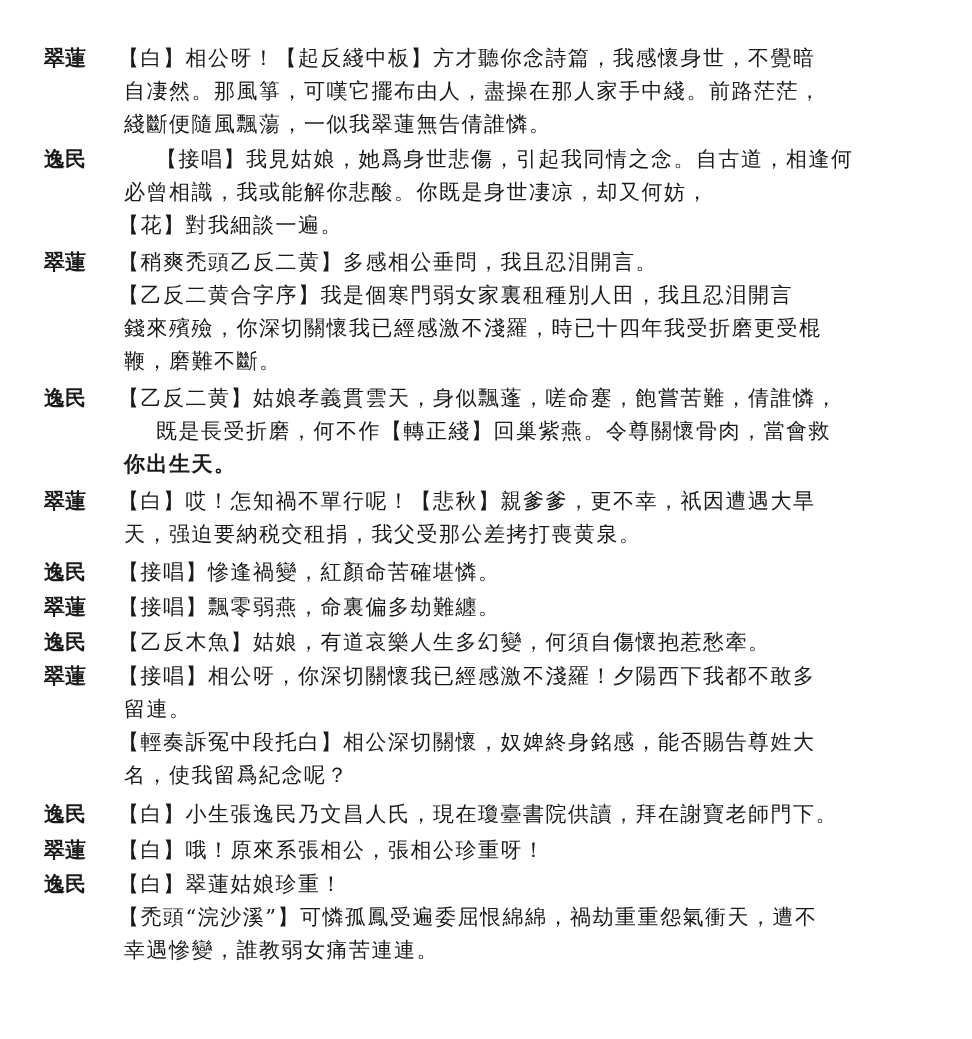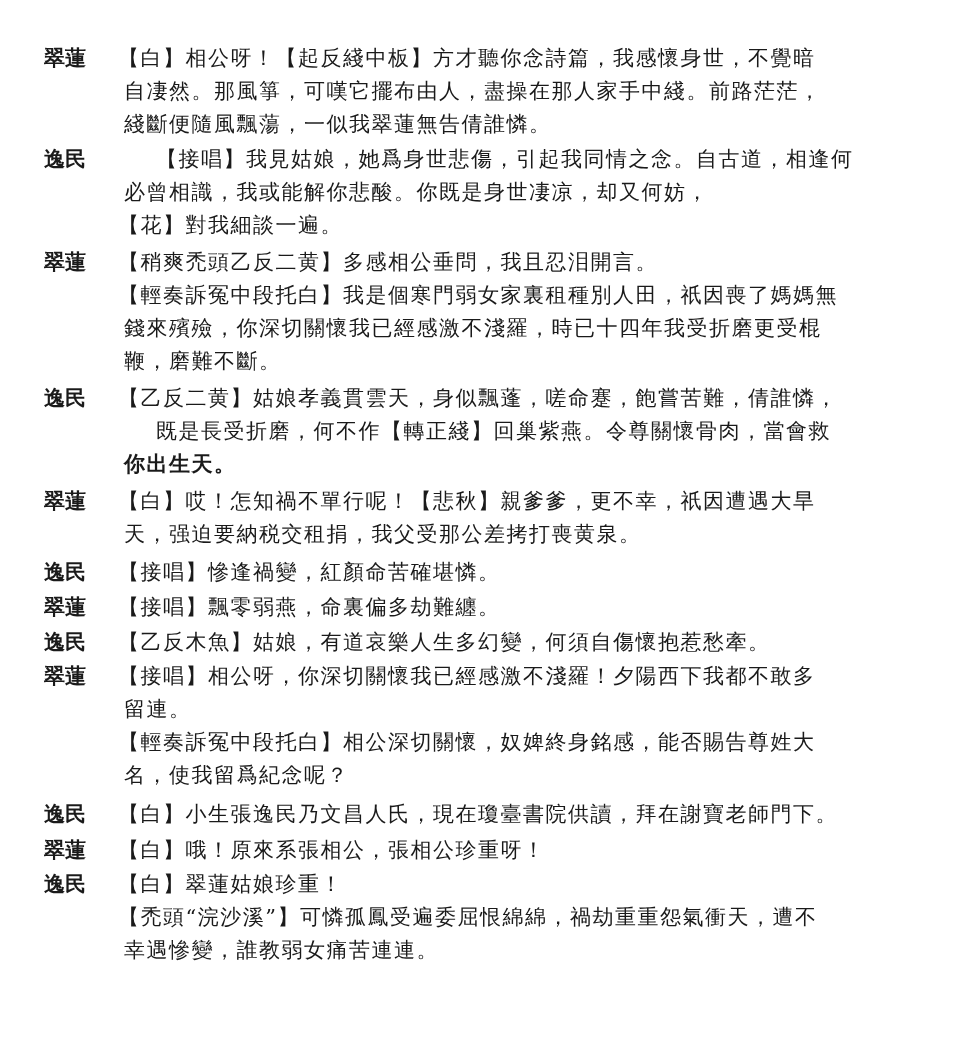--- a/index.html
+++ b/index.html
@@ -25,21 +25,21 @@
     <div class="speaker" style="top: 44px;">翠蓮</div>
     <div class="line" style="top: 44px; left: 118px;">【白】相公呀！【起反綫中板】方才聽你念詩篇，我感懷身世，不覺暗</div>
     <div class="line" style="top: 77px; left: 124px;">自凄然。那風箏，可嘆它擺布由人，盡操在那人家手中綫。前路茫茫，</div>
     <div class="line" style="top: 110px; left: 124px;">綫斷便隨風飄蕩，一似我翠蓮無告倩誰憐。</div>
     <div class="speaker" style="top: 145px;">逸民</div>
     <div class="line" style="top: 145px; left: 118px; margin-left: 38px;">【接唱】我見姑娘，她爲身世悲傷，引起我同情之念。自古道，相逢何</div>
     <div class="line" style="top: 178px; left: 124px; font-family: Liberation Serif, serif;">必曾相識，我或能解你悲酸。你既是身世凄凉，却又何妨，</div>
     <div class="line" style="top: 211px; left: 118px;">【花】對我細談一遍。</div>
     <div class="speaker" style="top: 248px;">翠蓮</div>
     <div class="line" style="top: 248px; left: 118px;">【稍爽禿頭乙反二黄】多感相公垂問，我且忍泪開言。</div>
-    <div class="line" style="top: 281px; left: 118px;">【輕奏訴冤中段托白】我是個寒門弱女家裏租種別人田，祇因喪了媽媽無</div>
+    <div class="line" style="top: 281px; left: 118px;">【乙反二黄合字序】我是個寒門弱女家裏租種別人田，我且忍泪開言</div>
     <div class="line" style="top: 314px; left: 124px;">錢來殯殮，你深切關懷我已經感激不淺羅，時已十四年我受折磨更受棍</div>
     <div class="line" style="top: 347px; left: 124px;">鞭，磨難不斷。</div>
     <div class="speaker" style="top: 384px;">逸民</div>
     <div class="line" style="top: 384px; left: 118px;">【乙反二黄】姑娘孝義貫雲天，身似飄蓬，嗟命蹇，飽嘗苦難，倩誰憐，</div>
     <div class="line" style="top: 417px; left: 124px; margin-left: 32px;">既是長受折磨，何不作【轉正綫】回巢紫燕。令尊關懷骨肉，當會救</div>
     <div class="line" style="top: 450px; left: 124px; font-weight: bold;">你出生天。</div>
     <div class="speaker" style="top: 487px;">翠蓮</div>
     <div class="line" style="top: 487px; left: 118px;">【白】哎！怎知禍不單行呢！【悲秋】親爹爹，更不幸，祇因遭遇大旱</div>
     <div class="line" style="top: 520px; left: 124px;">天，强迫要納税交租捐，我父受那公差拷打喪黄泉。</div>
     <div class="speaker" style="top: 558px;">逸民</div>

